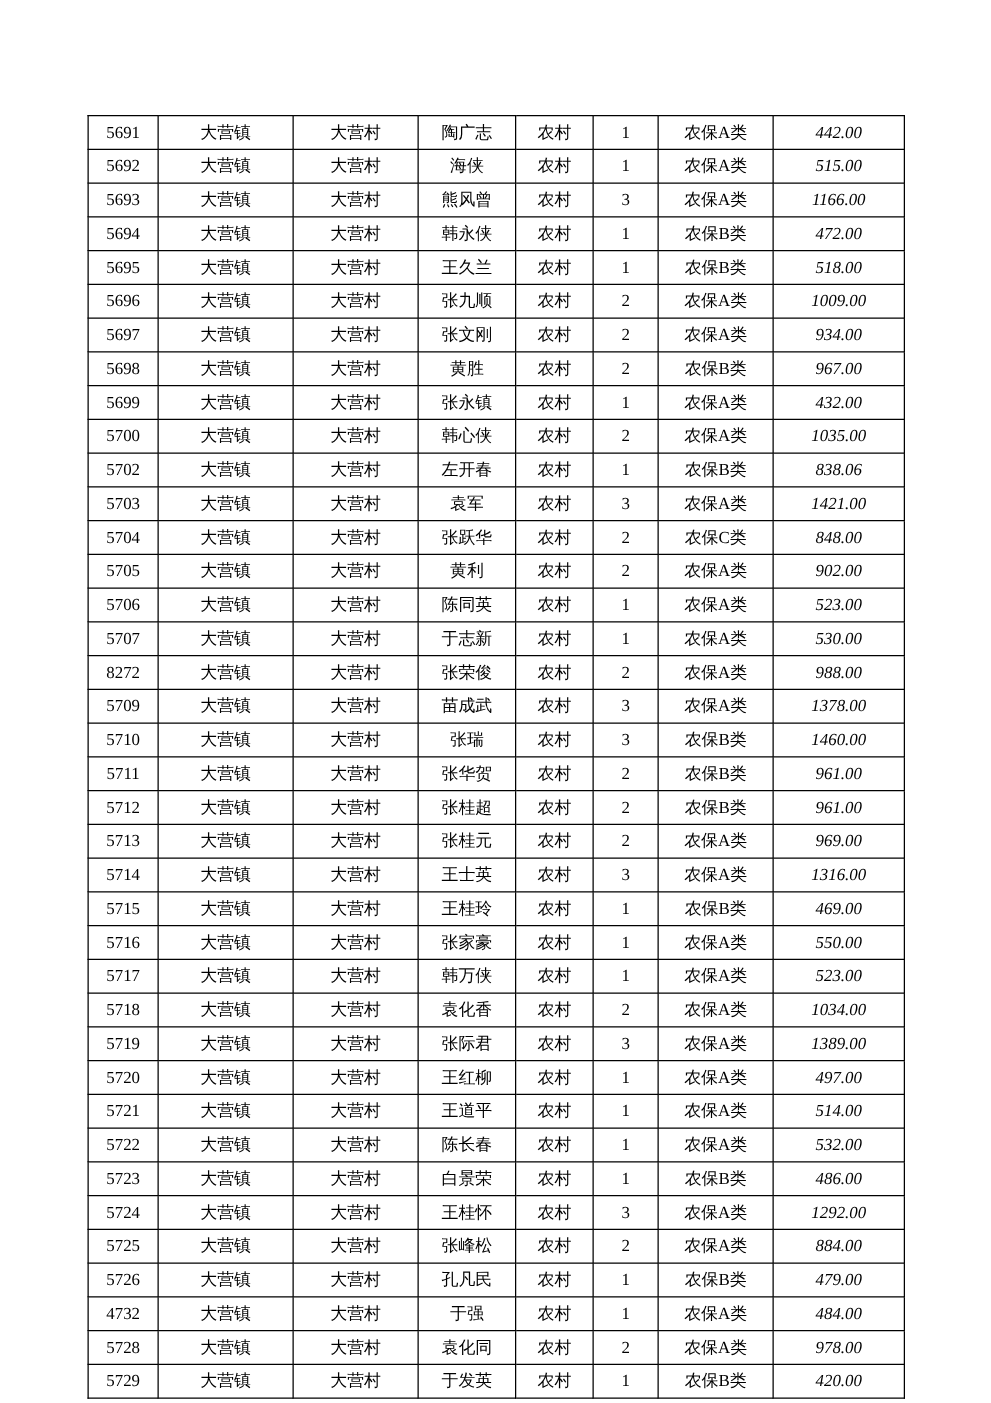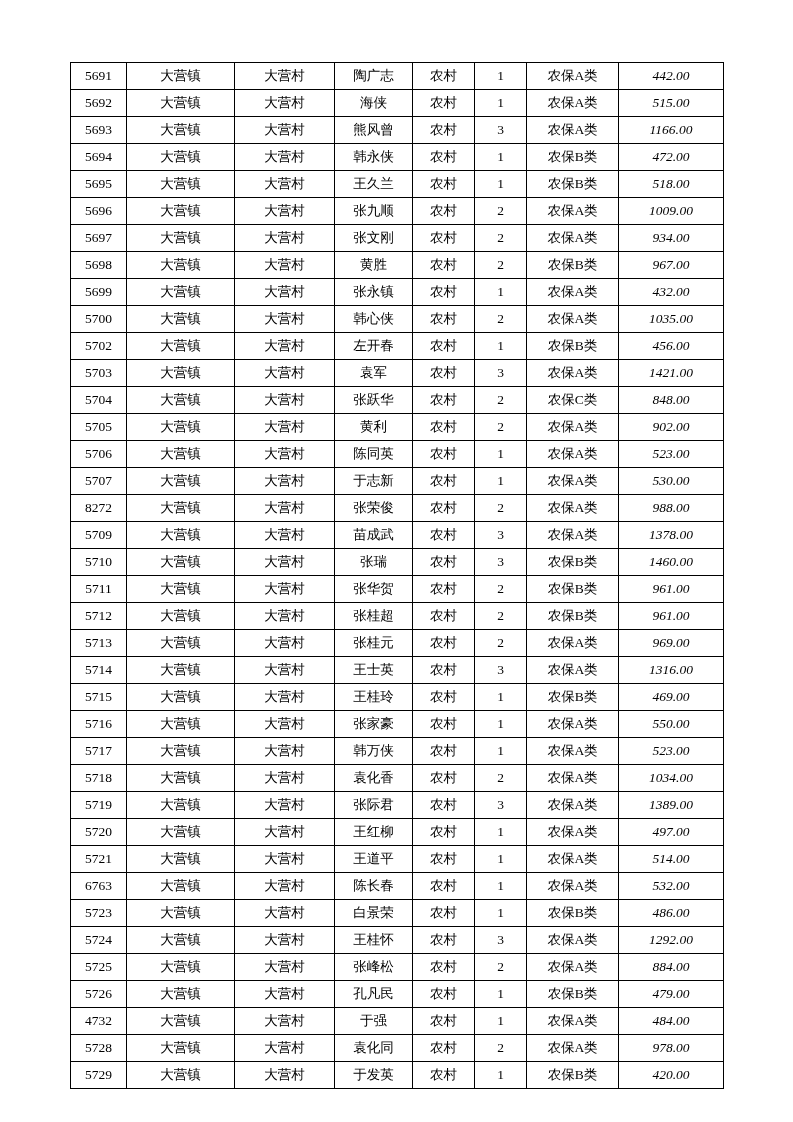--- a/index.html
+++ b/index.html
@@ -11,21 +11,21 @@
     width: 793px;
     height: 1122px;
     font-family: "Liberation Serif", "DejaVu Serif", serif;
     color: #000000;
   }
   .page {
     position: relative;
     width: 793px;
     height: 1122px;
     box-sizing: border-box;
-    padding: 62px 70px 0 70px;
+    padding: 92px 70px 0 70px;
   }
   table.data-table {
     border-collapse: collapse;
     width: 653px;
     table-layout: fixed;
     margin: 0;
   }
   table.data-table td {
     border: 1px solid #000000;
     height: 26px;
@@ -175,21 +175,21 @@
           <td class="num-amt">1035.00</td>
         </tr>
         <tr>
           <td>5702</td>
           <td>大营镇</td>
           <td>大营村</td>
           <td>左开春</td>
           <td>农村</td>
           <td>1</td>
           <td class="cat-cell">农保B类</td>
-          <td class="num-amt">456.00</td>
+          <td class="num-amt">838.06</td>
         </tr>
         <tr>
           <td>5703</td>
           <td>大营镇</td>
           <td>大营村</td>
           <td>袁军</td>
           <td>农村</td>
           <td>3</td>
           <td class="cat-cell">农保A类</td>
           <td class="num-amt">1421.00</td>
@@ -368,21 +368,21 @@
           <td>5721</td>
           <td>大营镇</td>
           <td>大营村</td>
           <td>王道平</td>
           <td>农村</td>
           <td>1</td>
           <td class="cat-cell">农保A类</td>
           <td class="num-amt">514.00</td>
         </tr>
         <tr>
-          <td>6763</td>
+          <td>5722</td>
           <td>大营镇</td>
           <td>大营村</td>
           <td>陈长春</td>
           <td>农村</td>
           <td>1</td>
           <td class="cat-cell">农保A类</td>
           <td class="num-amt">532.00</td>
         </tr>
         <tr>
           <td>5723</td>

